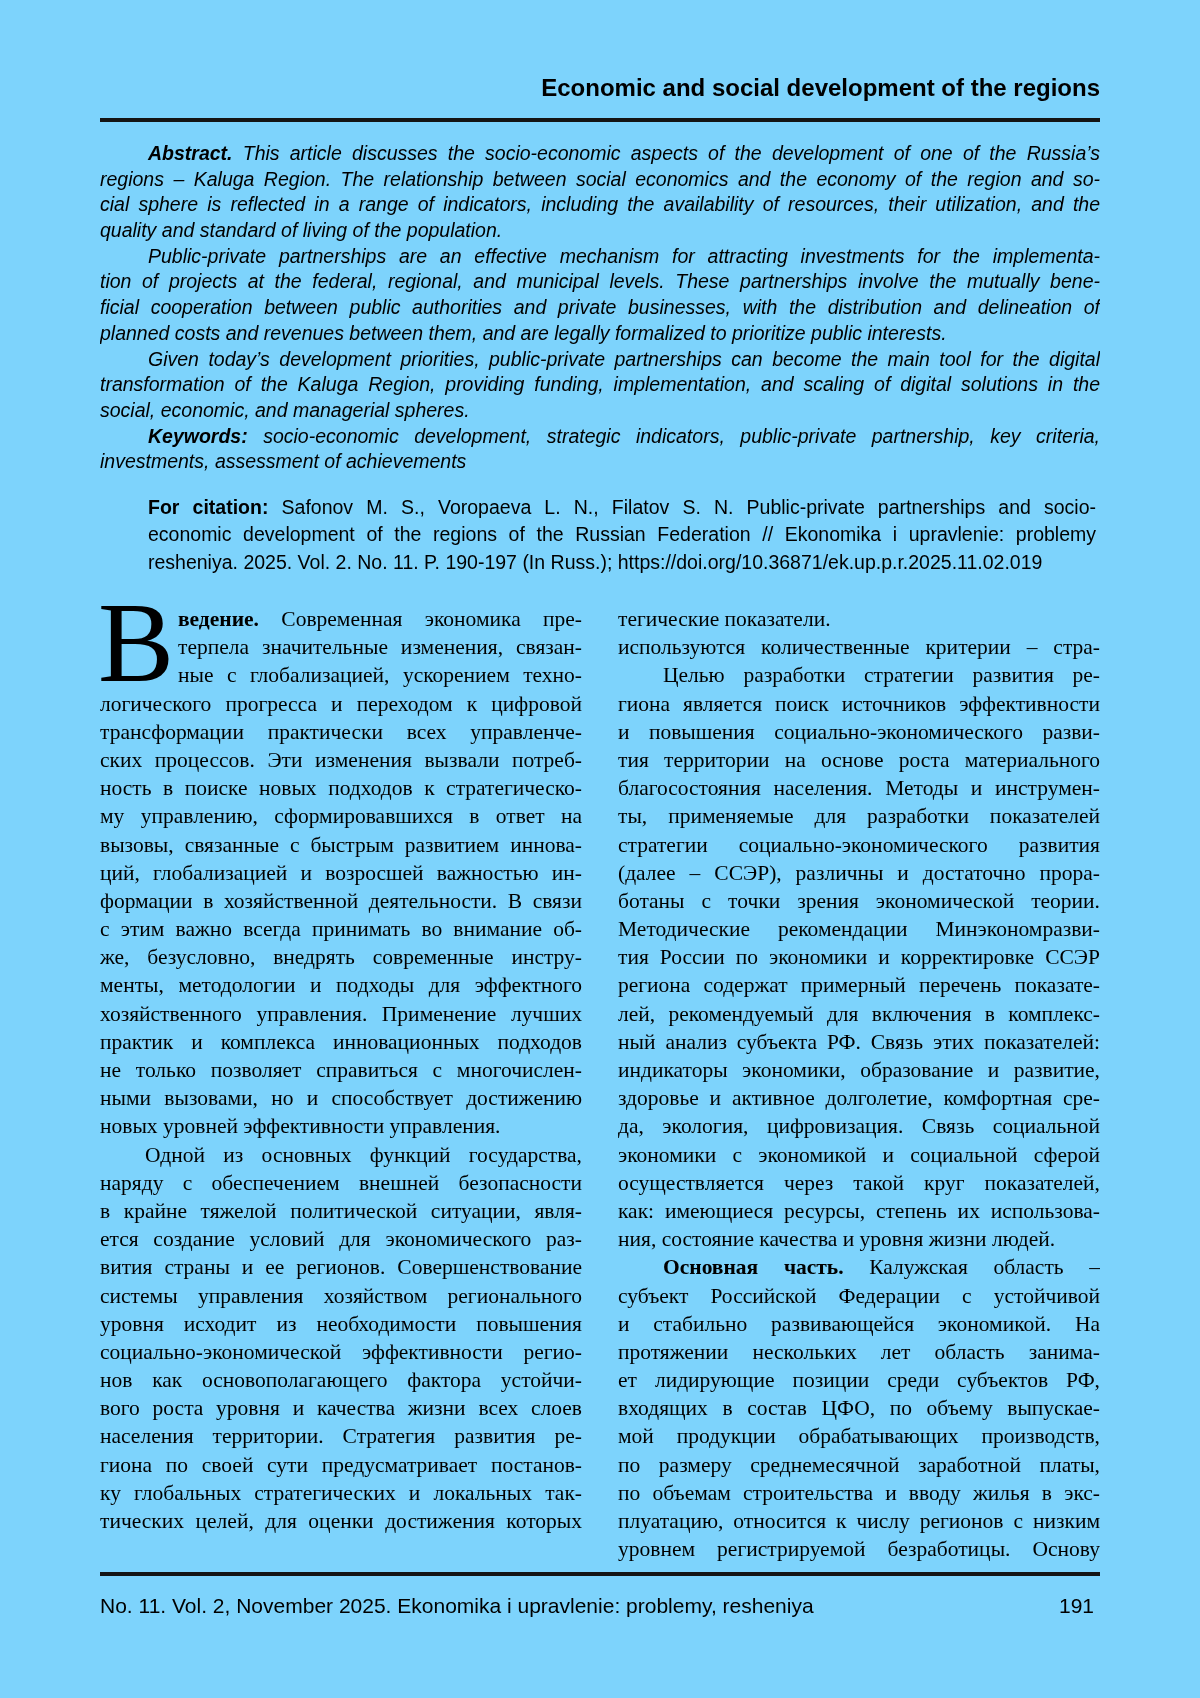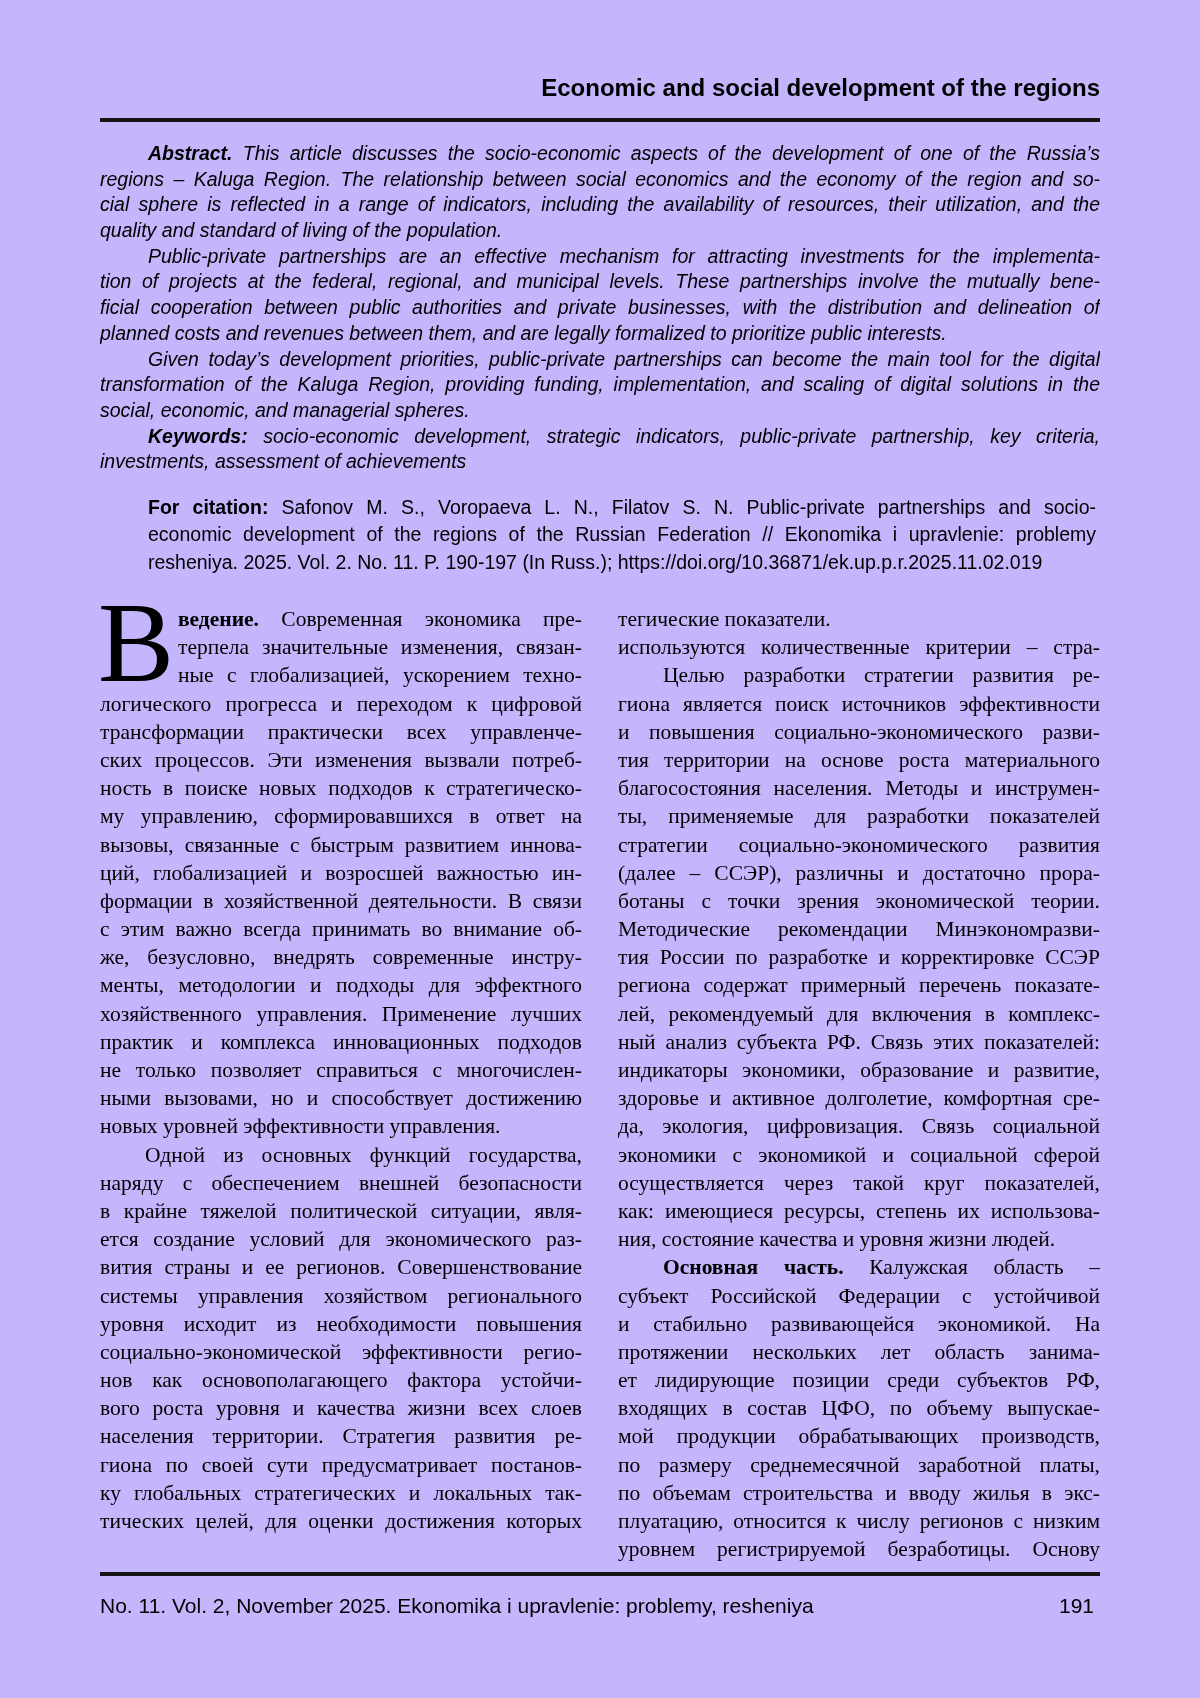--- a/index.html
+++ b/index.html
@@ -1,17 +1,17 @@
 <!DOCTYPE html>
 <html><head>
 <meta charset="utf-8">
 <style>
   html,body{margin:0;padding:0;background:#ffffff;}
   .sheet{
-    position:relative;width:1200px;height:1698px;background:#c4b5fd;
+    position:relative;width:1200px;height:1698px;background:#7dd3fc;
     color:#000;overflow:hidden;
     font-family:"Liberation Serif",serif;
   }
   .running-head{
     position:absolute;top:74px;right:100px;
     font-family:"Liberation Sans",sans-serif;
     font-weight:bold;font-size:24px;line-height:1.2;white-space:nowrap;
   }
   .head-rule{position:absolute;left:100px;width:1000px;top:118px;height:4px;background:#141414;}
   .foot-rule{position:absolute;left:100px;width:1000px;top:1572px;height:4px;background:#141414;}
@@ -140,21 +140,21 @@
       <div class="line ind">Целью разработки стратегии развития ре-</div>
       <div class="line">гиона является поиск источников эффективности</div>
       <div class="line">и повышения социально-экономического разви-</div>
       <div class="line">тия территории на основе роста материального</div>
       <div class="line">благосостояния населения. Методы и инструмен-</div>
       <div class="line">ты, применяемые для разработки показателей</div>
       <div class="line">стратегии социально-экономического развития</div>
       <div class="line">(далее – ССЭР), различны и достаточно прора-</div>
       <div class="line">ботаны с точки зрения экономической теории.</div>
       <div class="line">Методические рекомендации Минэкономразви-</div>
-      <div class="line">тия России по разработке и корректировке ССЭР</div>
+      <div class="line">тия России по экономики и корректировке ССЭР</div>
       <div class="line">региона содержат примерный перечень показате-</div>
       <div class="line">лей, рекомендуемый для включения в комплекс-</div>
       <div class="line">ный анализ субъекта РФ. Связь этих показателей:</div>
       <div class="line">индикаторы экономики, образование и развитие,</div>
       <div class="line">здоровье и активное долголетие, комфортная сре-</div>
       <div class="line">да, экология, цифровизация. Связь социальной</div>
       <div class="line">экономики с экономикой и социальной сферой</div>
       <div class="line">осуществляется через такой круг показателей,</div>
       <div class="line">как: имеющиеся ресурсы, степень их использова-</div>
       <div class="line end">ния, состояние качества и уровня жизни людей.</div>

